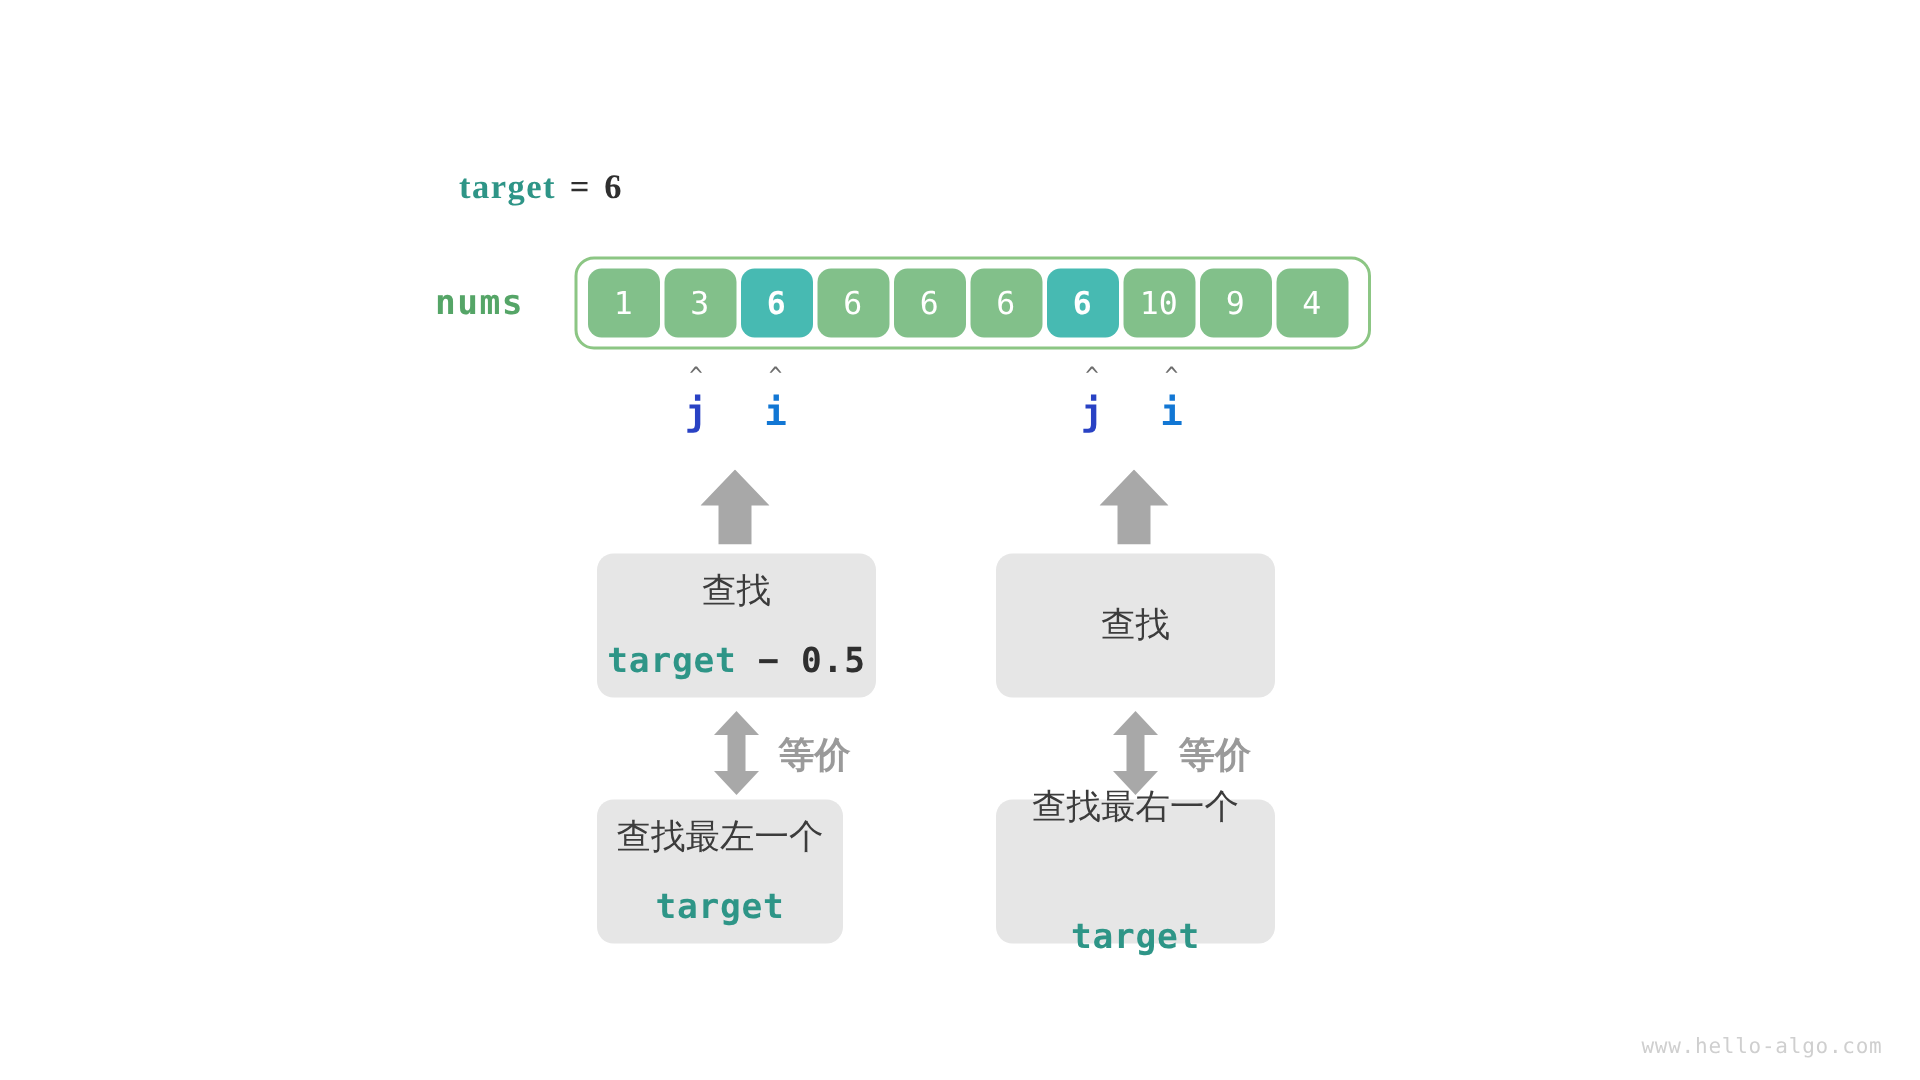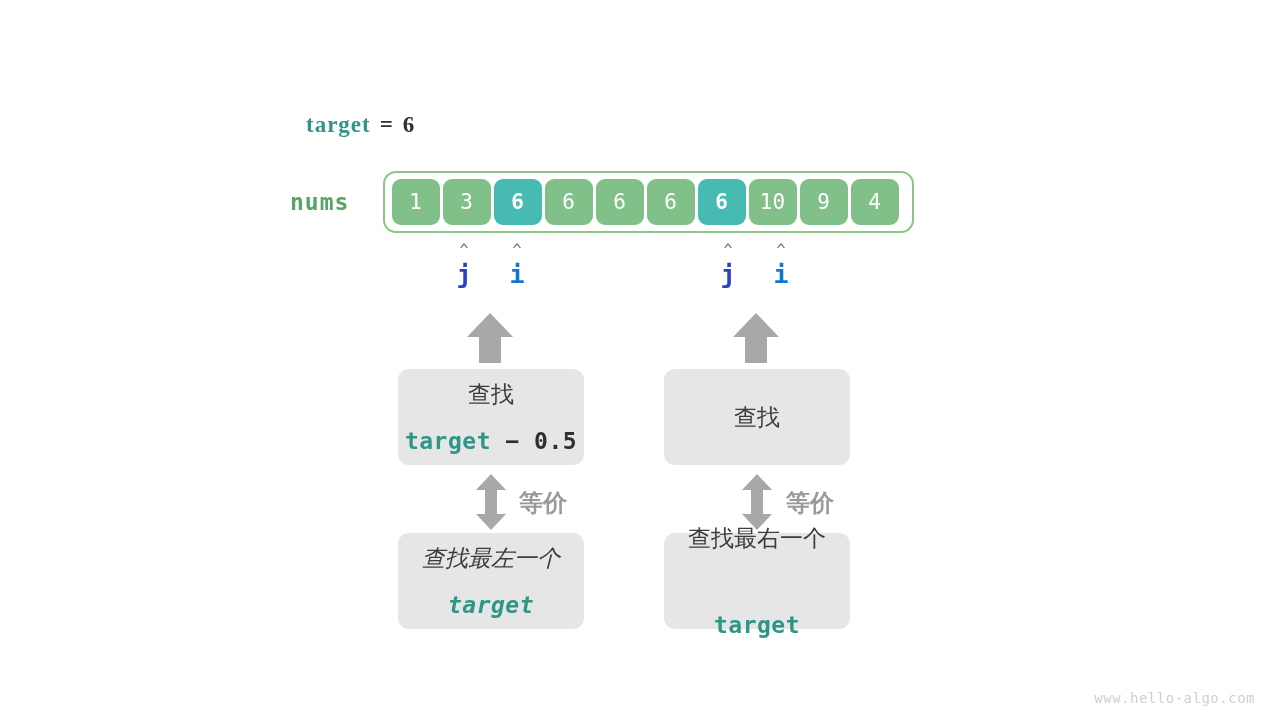--- a/index.html
+++ b/index.html
@@ -237,21 +237,21 @@
 </div>
 <div class="eqv" style="left:519px; top:487px;">等价</div>
 
 <div class="arrow-dbl" style="left:742px; top:474px;">
   <svg width="30" height="56" viewBox="0 0 30 56">
     <polygon points="15,0 30,16 21,16 21,40 30,40 15,56 0,40 9,40 9,16 0,16" fill="#a8a8a8"></polygon>
   </svg>
 </div>
 <div class="eqv" style="left:786px; top:487px;">等价</div>
 
-<div class="gbox" style="left:398px; top:533px; width:186px; height:96px;font-style:italic;">
+<div class="gbox" style="left:398px; top:533px; width:164px; height:96px;">
   <div class="cn">查找最左一个</div>
   <div class="code">
     <span class="kw-teal">target</span>
   </div>
 </div>
 
 <div class="gbox" style="left:664px; top:533px; width:186px; height:96px;gap:40px;">
   <div class="cn">查找最右一个</div>
   <div class="code">
     <span class="kw-teal">target</span>

